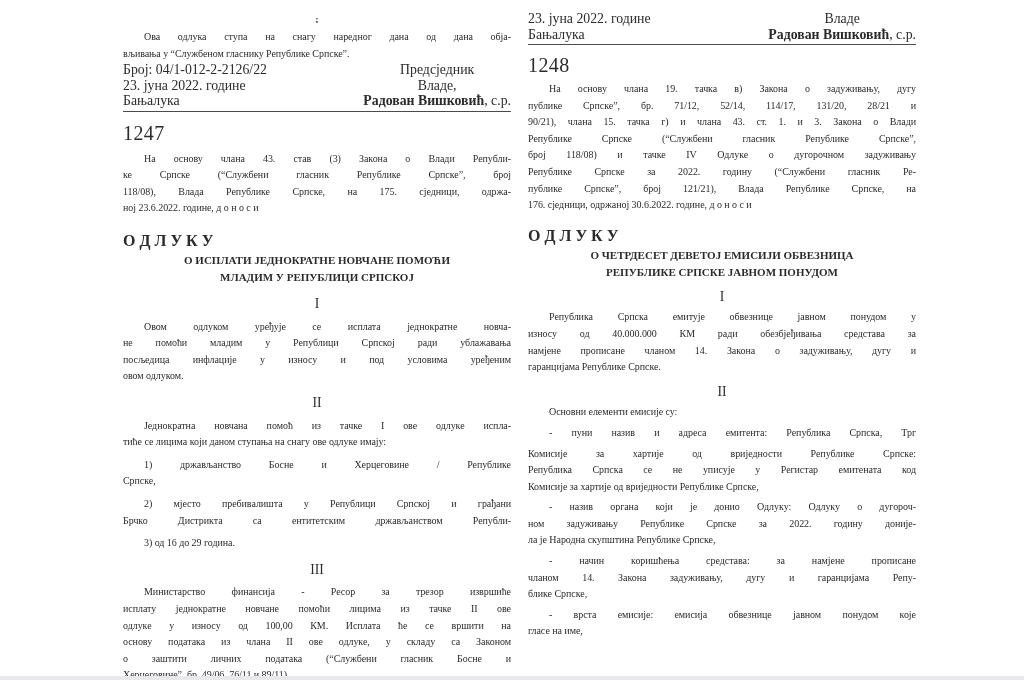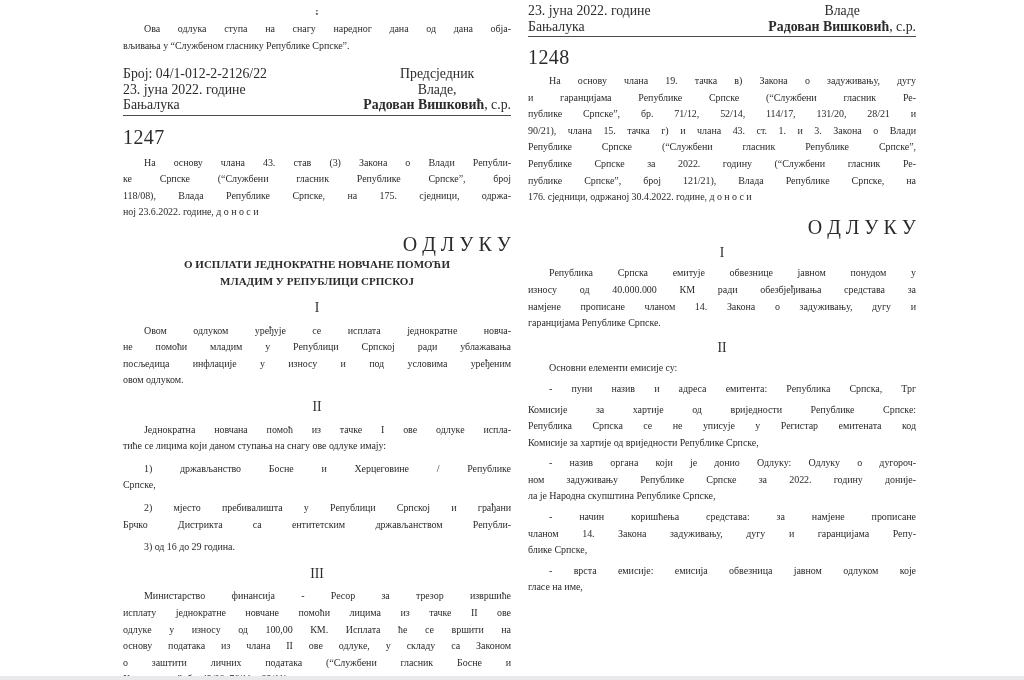--- a/index.html
+++ b/index.html
@@ -6,52 +6,51 @@
   body {
     width: 1024px; height: 680px; overflow: hidden;
     background: #ffffff;
     font-family: "Liberation Serif", "DejaVu Serif", serif;
   }
   .page {
     position: relative; width: 1024px; height: 680px;
     background: var(--page-bg, #ffffff);
     color: var(--text, #2b2b2b);
   }
-  .col { position: absolute; top: 8px; width: 388px; }
+  .col { position: absolute; top: 16px; width: 388px; }
   .col-left  { left: 123px; }
   .col-right { left: 528px; }
 
   
   .ln {
     font-size: 10px; line-height: 16.6px;
     letter-spacing: -0.05px;
     text-align: justify; text-align-last: justify;
     white-space: nowrap; overflow: hidden;
   }
   .ln.last { text-align-last: left; }
   .ln.ind  { padding-left: 21px; }
 
   .para { margin-top: 6px; }
   .col-right .para { margin-top: 4px; }
 
   .sig {
     display: flex; justify-content: space-between;
-    margin-top: 12px;
     font-size: 13.8px; line-height: 15.5px;
   }
   .col-right .sig { margin-top: -5px; }
   .sig-right { text-align: center; }
   .sig .b { font-weight: bold; }
 
   .rule { margin-top: 2px; height: 0; border-top: 1.5px solid var(--rule, #4b4b4b); }
 
   .num-h { margin-top: 10px; font-weight: normal; font-size: 20px; line-height: 23px; letter-spacing: 0.4px; }
   .col-right .num-h { margin-top: 9px; }
 
-  .odluku { margin-top: 14px; font-weight: normal; font-size: 20px; line-height: 19px; text-align: right; }
+  .odluku { margin-top: 14px; font-weight: bold; font-size: 16px; line-height: 19px; text-align: left; }
   .col-right .odluku { margin-top: 12px; }
 
   .subtitle { margin-top: 2px; font-weight: bold; font-size: 11px; line-height: 17px; text-align: center; }
 
   .roman { margin-top: 10px; font-size: 13.6px; line-height: 16.6px; text-align: center; }
   .col-right .roman { margin-top: 8px; }
 
   .frag { height: 7px; overflow: hidden; text-align: center; font-size: 13.6px; line-height: 16.6px; }
   .frag span { display: inline-block; margin-top: -10px; }
 
@@ -133,29 +132,33 @@
         </div>
         <div class="sig-right">
           <div>Владе</div>
           <div><span class="b">Радован Вишковић</span>, с.р.</div>
         </div>
       </div>
       <div class="rule"></div>
       <div class="num-h">1248</div>
       <div class="para">
         <div class="ln ind">На основу члана 19. тачка в) Закона о задуживању, дугу</div>
-        <div class="ln">и гаранцијама Републике Српске (“Службени гласник Ре-</div>
         <div class="ln">публике Српске”, бр. 71/12, 52/14, 114/17, 131/20, 28/21 и</div>
         <div class="ln">90/21), члана 15. тачка г) и члана 43. ст. 1. и 3. Закона о Влади</div>
         <div class="ln">Републике Српске (“Службени гласник Републике Српске”,</div>
+        <div class="ln">број 118/08) и тачке IV Одлуке о дугорочном задуживању</div>
         <div class="ln">Републике Српске за 2022. годину (“Службени гласник Ре-</div>
         <div class="ln">публике Српске”, број 121/21), Влада Републике Српске, на</div>
-        <div class="ln last">176. сједници, одржаној 30.4.2022. године, д о н о с и</div>
+        <div class="ln last">176. сједници, одржаној 30.6.2022. године, д о н о с и</div>
       </div>
       <div class="odluku">О Д Л У К У</div>
+      <div class="subtitle">
+        <div>О ЧЕТРДЕСЕТ ДЕВЕТОЈ ЕМИСИЈИ ОБВЕЗНИЦА</div>
+        <div>РЕПУБЛИКЕ СРПСКЕ ЈАВНОМ ПОНУДОМ</div>
+      </div>
       <div class="roman">I</div>
       <div class="para">
         <div class="ln ind">Република Српска емитује обвезнице јавном понудом у</div>
         <div class="ln">износу од 40.000.000 КМ ради обезбјеђивања средстава за</div>
         <div class="ln">намјене прописане чланом 14. Закона о задуживању, дугу и</div>
         <div class="ln last">гаранцијама Републике Српске.</div>
       </div>
       <div class="roman">II</div>
       <div class="para">
         <div class="ln ind last">Основни елементи емисије су:</div>
@@ -172,18 +175,18 @@
         <div class="ln ind">- назив органа који је донио Одлуку: Одлуку о дугороч-</div>
         <div class="ln">ном задуживању Републике Српске за 2022. годину доније-</div>
         <div class="ln last">ла је Народна скупштина Републике Српске,</div>
       </div>
       <div class="para">
         <div class="ln ind">- начин коришћења средстава: за намјене прописане</div>
         <div class="ln">чланом 14. Закона задуживању, дугу и гаранцијама Репу-</div>
         <div class="ln last">блике Српске,</div>
       </div>
       <div class="para">
-        <div class="ln ind">- врста емисије: емисија обвезница јавном одлуком које</div>
+        <div class="ln ind">- врста емисије: емисија обвезнице јавном понудом које</div>
         <div class="ln last">гласе на име,</div>
       </div>
     </div>
   <div class="bottom-edge"></div>
 </div>
 
 </body></html>

